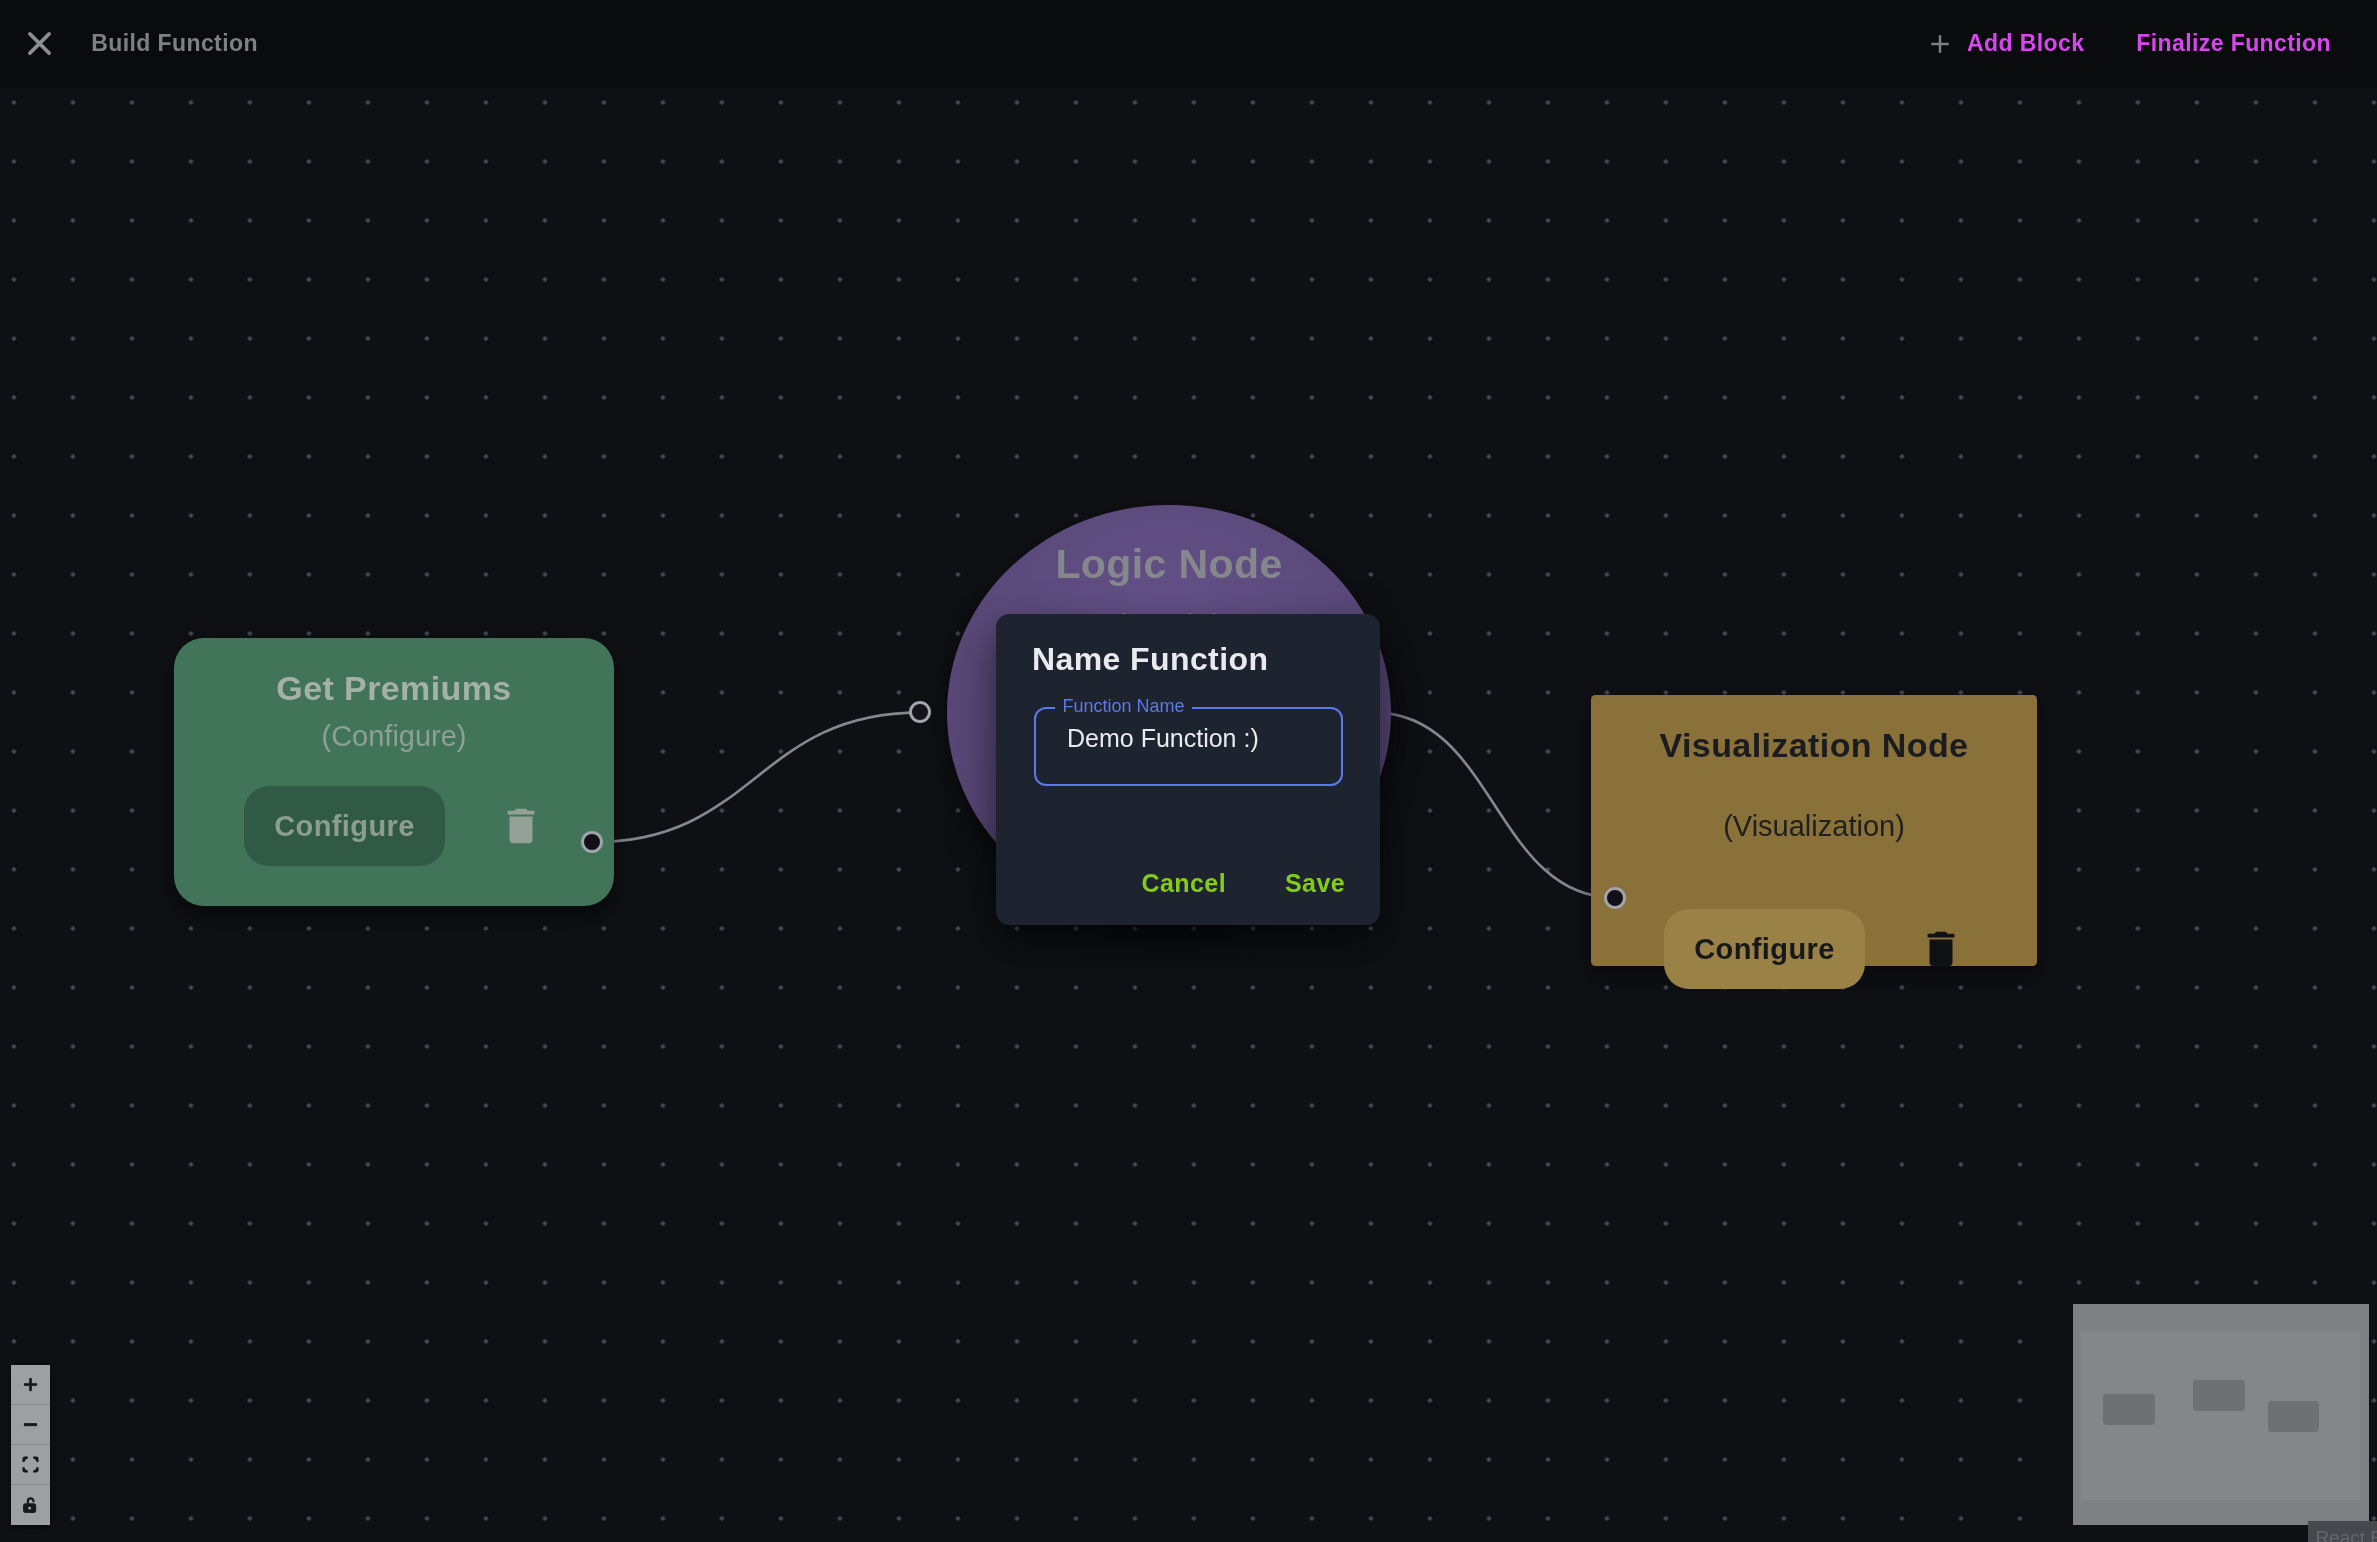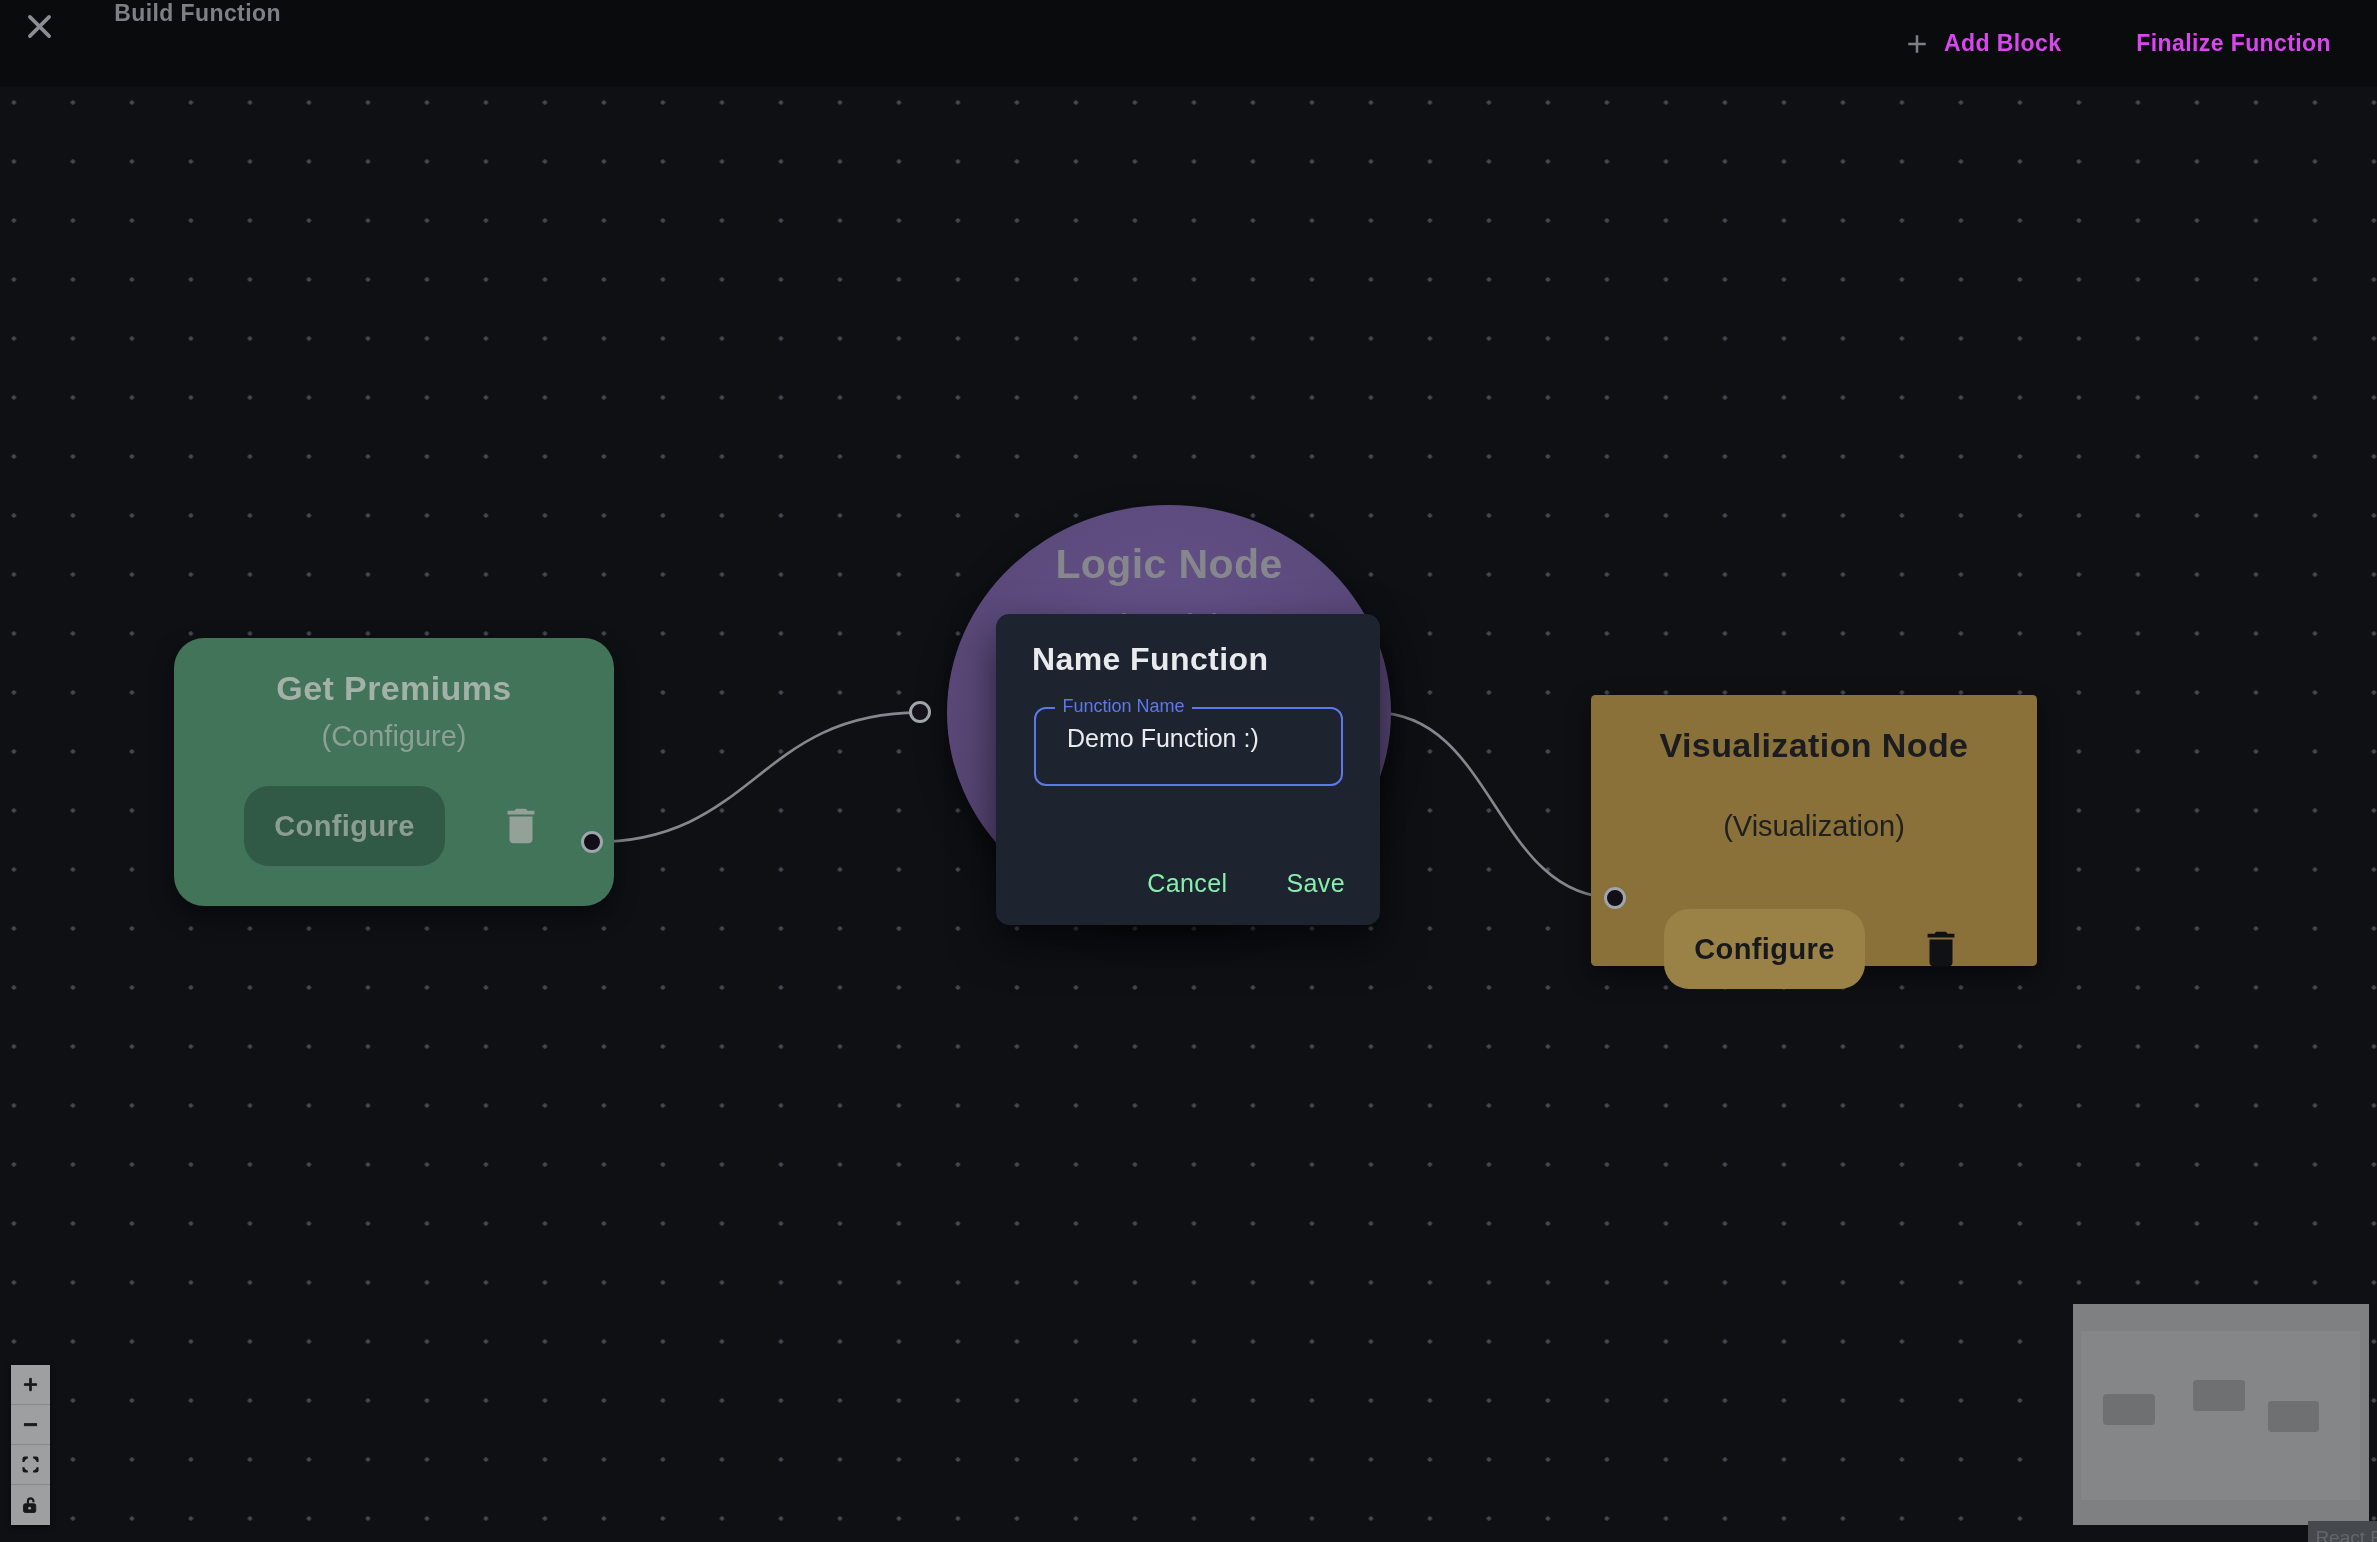--- a/index.html
+++ b/index.html
@@ -1,20 +1,20 @@
 <!DOCTYPE html>
 <html style="font-size:12px"><head>
 <meta charset="utf-8">
 <style>
   html,body{margin:0;padding:0;background:#0b0c0e;}
   body{width:2377px;height:1543px;overflow:hidden;position:relative;
        font-family:"Liberation Sans","DejaVu Sans",sans-serif;}
   
   .topbar{position:absolute;left:0;top:0;width:2377px;height:87px;background:#0a0b0d;
-          display:flex;z-index:30;gap:23px;}
+          display:flex;align-items:center;z-index:30;}
   .close-btn{width:53px;height:53px;margin-left:13.3px;background:none;border:none;cursor:pointer;
              display:flex;align-items:center;justify-content:center;padding:0;}
   .close-btn svg{width:33px;height:33px;stroke:#8b8e93;stroke-width:2.6;stroke-linecap:round;}
   .tb-title{color:#7d8085;font-size:23px;font-weight:700;margin-left:25px;letter-spacing:0.4px;}
   .tb-spacer{flex:1;}
   .tb-btn{display:flex;align-items:center;gap:12px;background:none;border:none;cursor:pointer;
           color:#d946ef;font-size:23px;font-weight:700;font-family:inherit;letter-spacing:0.4px;padding:0;}
   .tb-btn svg{width:30px;height:30px;fill:#7d8085;}
   .tb-add{margin-right:52px;}
   .tb-final{margin-right:46px;}
@@ -59,21 +59,21 @@
   .modal{position:absolute;left:996px;top:614px;width:384px;height:311px;background:#1e2330;
          border-radius:13.3px;z-index:10;box-shadow:0 18px 44px rgba(0,0,0,.6);}
   .modal-title{position:absolute;left:36px;top:27px;color:#e8eaee;font-size:32px;font-weight:700;letter-spacing:0.4px;}
   .field{position:absolute;left:38px;top:93px;width:309px;height:79px;border:2.2px solid #5b79e8;
          border-radius:12px;box-sizing:border-box;}
   .field-label{position:absolute;left:19px;top:-12.6px;background:#1e2330;padding:0 7.4px;
                color:#5b79e8;font-size:18px;}
   .field input{position:absolute;left:0;top:0;width:100%;height:100%;background:transparent;border:none;
                outline:none;color:#e9ebef;font-size:25px;font-family:inherit;padding:0 0 16px 31px;box-sizing:border-box;}
   .modal-actions{position:absolute;right:35px;bottom:27px;display:flex;gap:59px;}
-  .dlg-btn{background:none;border:none;cursor:pointer;color:#86efac;font-size:25px;font-weight:400;
+  .dlg-btn{background:none;border:none;cursor:pointer;color:#84cc16;font-size:25px;font-weight:700;
            font-family:inherit;letter-spacing:0.4px;padding:0;}
   
   .controls{position:absolute;left:11px;top:1365px;width:39px;z-index:20;
             box-shadow:0 1.5px 6px rgba(0,0,0,.4);}
   .ctrl-btn{width:39px;height:40px;background:#9d9fa0;border:none;border-bottom:0.7px solid #878889;
             cursor:pointer;display:flex;align-items:center;justify-content:center;padding:0;}
   .ctrl-btn:last-child{border-bottom:none;}
   .ctrl-btn svg{width:21px;height:21px;fill:#17181a;stroke:#17181a;}
   
   .minimap{position:absolute;left:2073px;top:1304px;width:296px;height:221px;background:#7e8081;z-index:20;}

